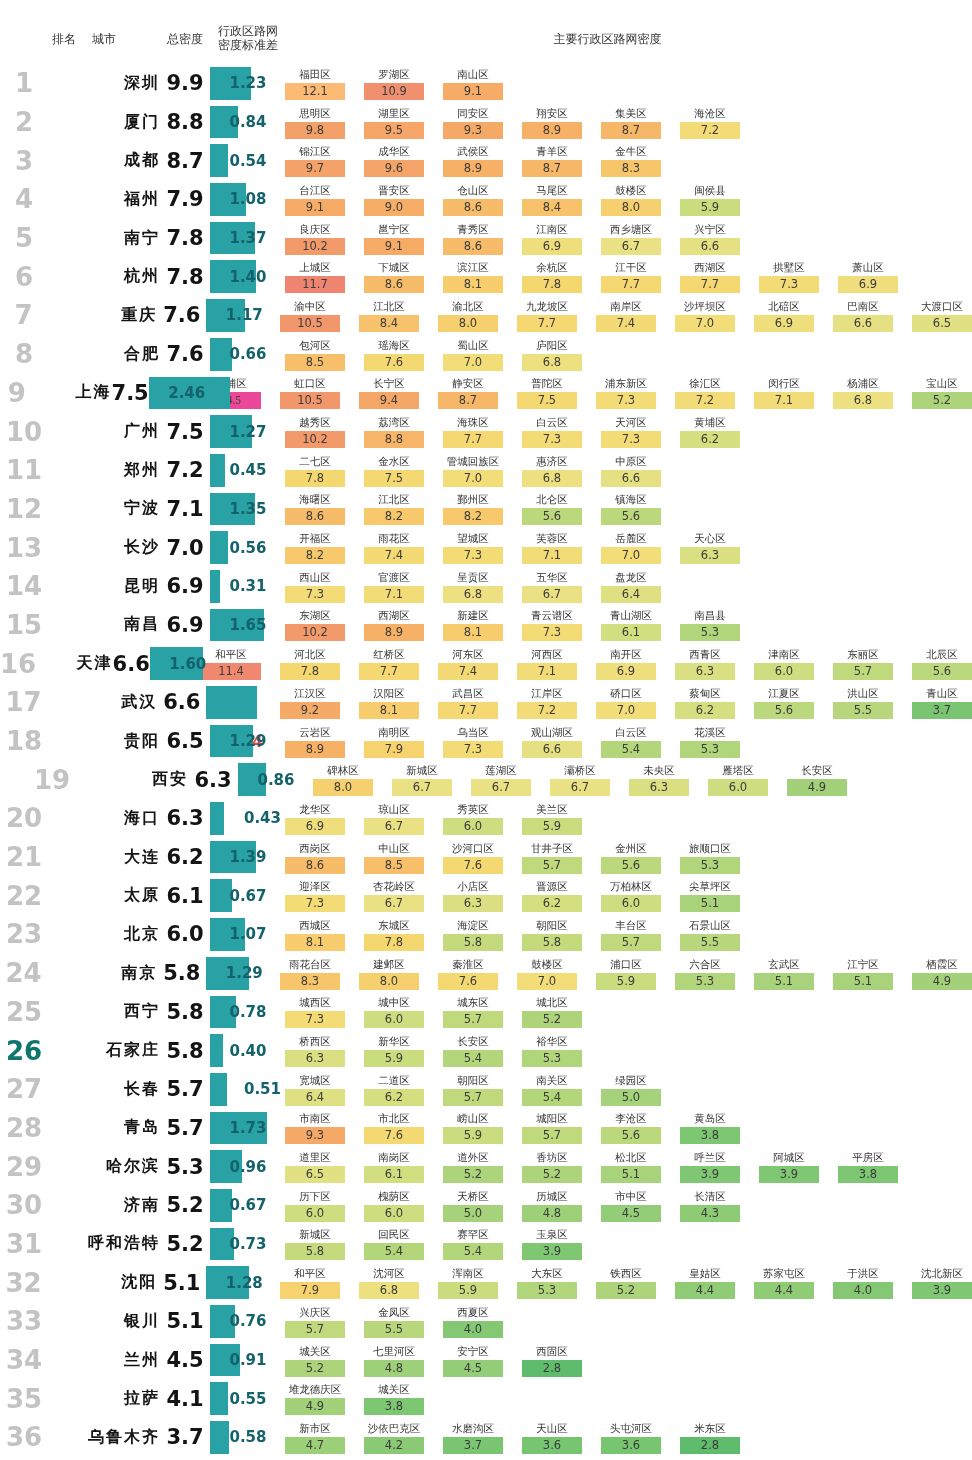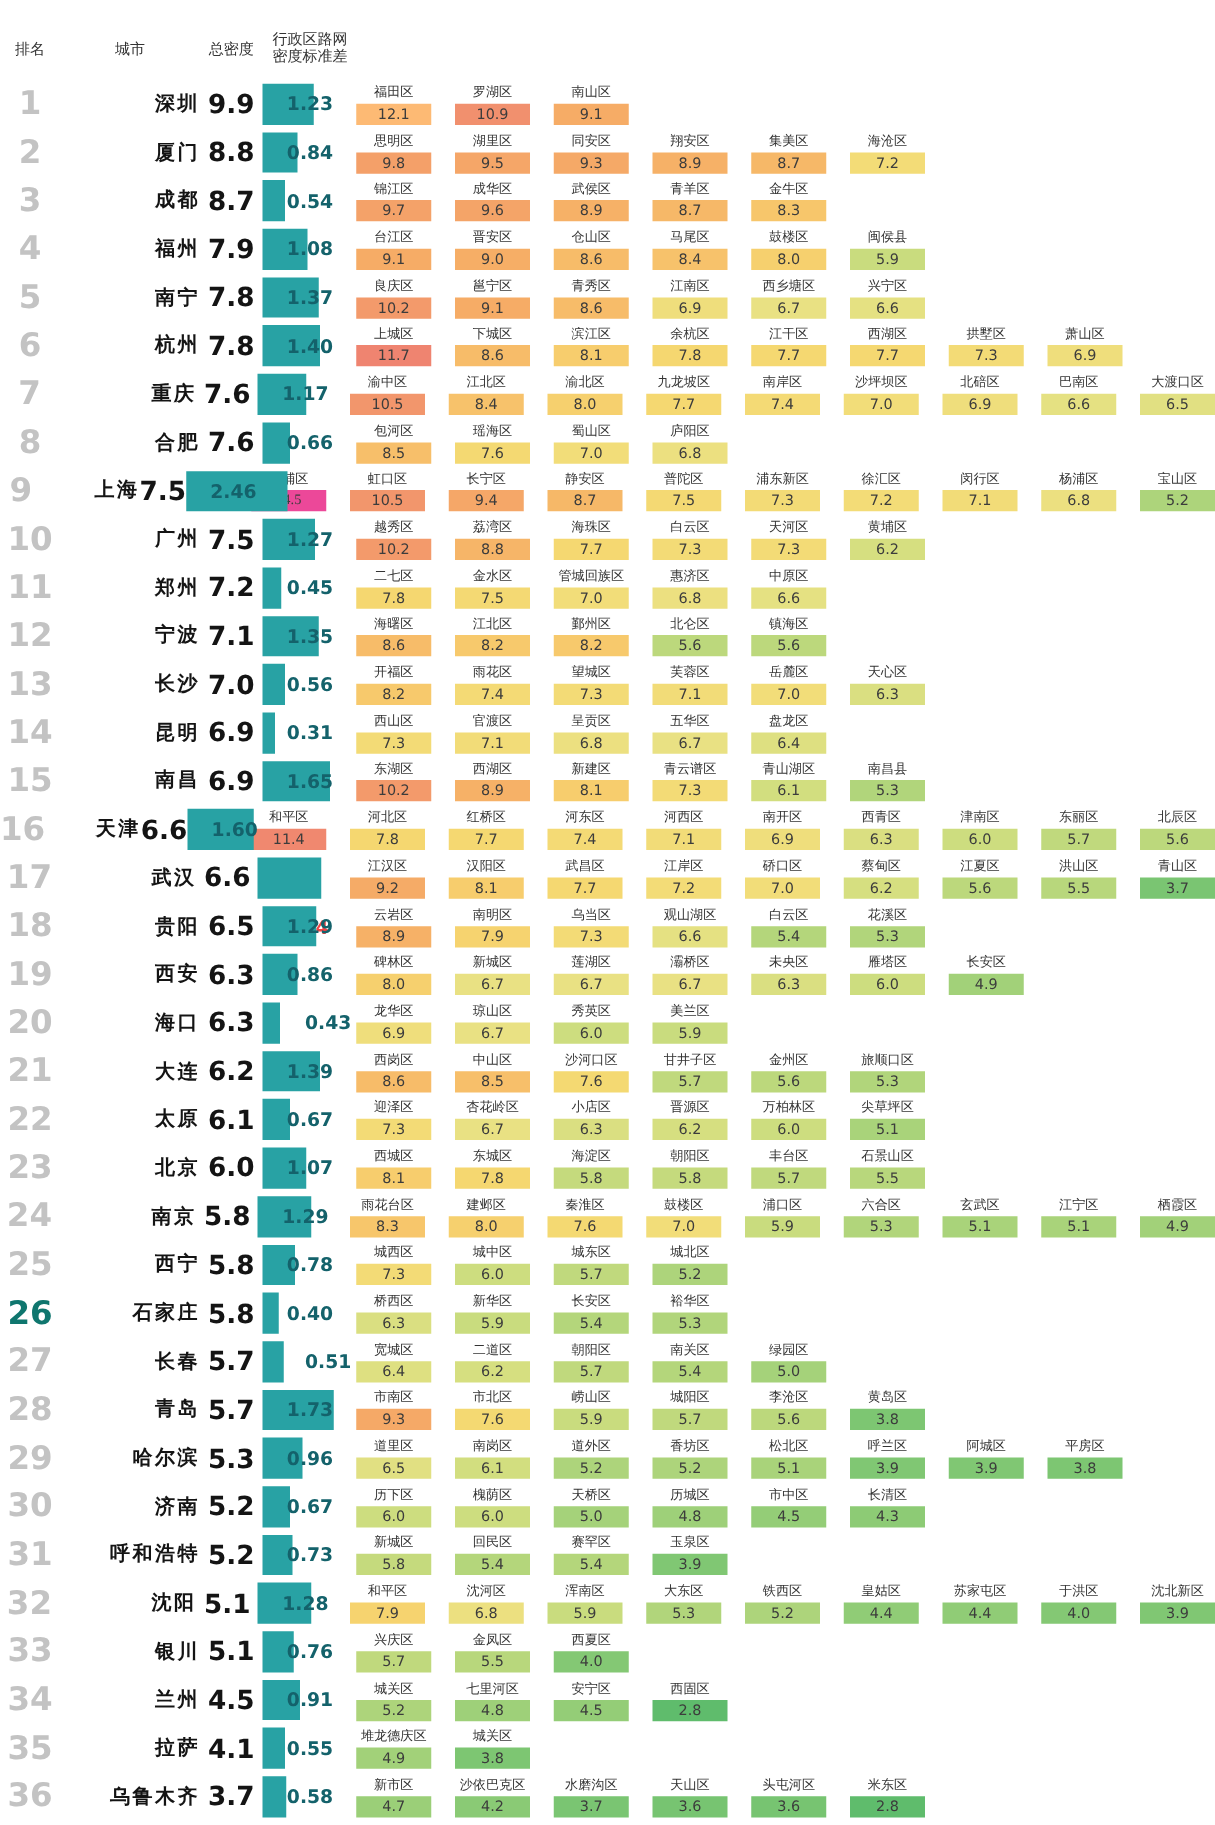--- a/index.html
+++ b/index.html
@@ -1,20 +1,20 @@
 <!DOCTYPE html>
 <html><head>
 <meta charset="utf-8">
 <style>
   html,body{margin:0;padding:0;background:#fff;}
   body{width:972px;height:1460px;font-family:"DejaVu Sans","Liberation Sans",sans-serif;overflow:hidden;}
   .page{position:relative;width:972px;height:1460px;background:#fff;}
   .header{position:relative;height:64px;}
   .h-label{position:absolute;font-size:12px;color:#333;text-align:center;line-height:14px;}
-  .h-rank{left:0;width:48px;top:32px;}
+  .h-rank{left:0;width:48px;top:32px;padding-left:40px;}
   .h-city{left:48px;width:112px;top:32px;}
   .h-density{left:160px;width:50px;top:32px;}
   .h-std{left:204px;width:88px;top:24px;}
   .h-districts{left:285px;width:645px;top:32px;}
   #rows{position:relative;}
   .row{display:flex;height:38.7px;align-items:center;}
   .rank{width:48px;text-align:center;font-size:26px;font-weight:600;}
   .city{width:112px;text-align:right;font-size:16px;font-weight:700;color:#141414;letter-spacing:2px;white-space:nowrap;}
   .density{width:50px;text-align:center;font-size:21px;font-weight:700;color:#141414;}
   .stdzone{width:75px;position:relative;height:100%;overflow:visible;}
@@ -30,20 +30,21 @@
 
 <div class="page">
   <div class="header">
     <div class="h-label h-rank">排名</div>
     <div class="h-label h-city">城市</div>
     <div class="h-label h-density">总密度</div>
     <div class="h-label h-std">
       <span>行政区路网</span><br>
       <span>密度标准差</span>
     </div>
+    <div class="h-label h-districts">主要行政区路网密度</div>
   </div>
   <div id="rows">
       <div class="row">
         <div class="rank" style="color: rgb(195, 195, 195);">1</div>
         <div class="city">深圳</div>
         <div class="density">9.9</div>
         <div class="stdzone">
           <div class="stdbar" style="background: rgb(40, 162, 164); width: 40.59px;"></div>
           <span class="stdlabel" style="color: rgb(20, 98, 107);">1.23</span>
         </div>
@@ -691,21 +692,21 @@
             <div class="dname">白云区</div>
             <div class="dval" style="background: rgb(180, 214, 123);">5.4</div>
           </div>
           <div class="district">
             <div class="dname">花溪区</div>
             <div class="dval" style="background: rgb(177, 213, 123);">5.3</div>
           </div>
         </div>
       </div>
       <div class="row">
-        <div class="rank" style="color: rgb(195, 195, 195);">19</div>
+        <div class="rank" style="color: rgb(195, 195, 195); margin-left: 28px;">19</div>
         <div class="city">西安</div>
         <div class="density">6.3</div>
         <div class="stdzone">
           <div class="stdbar" style="background: rgb(40, 162, 164); width: 28.38px;"></div>
           <span class="stdlabel" style="color: rgb(20, 98, 107);">0.86</span>
         </div>
         <div class="districts">
           <div class="district">
             <div class="dname">碑林区</div>
             <div class="dval" style="background: rgb(246, 208, 110);">8.0</div>

